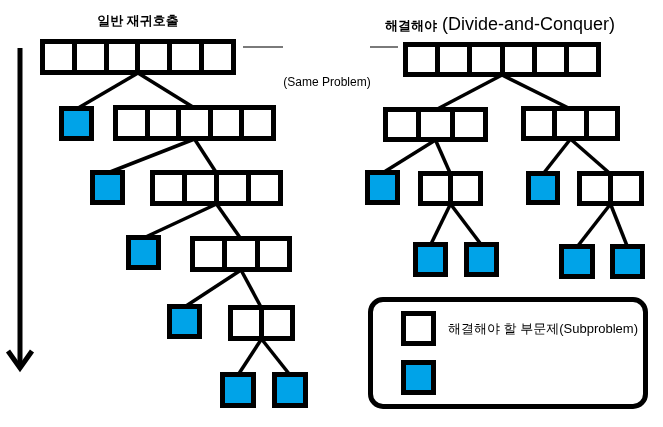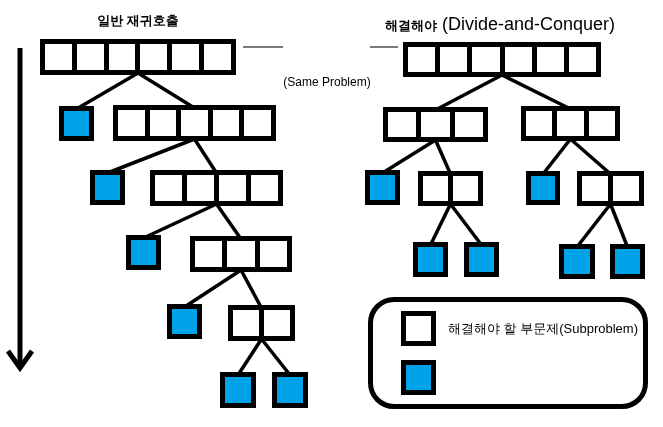--- a/index.html
+++ b/index.html
@@ -62,21 +62,21 @@
     white-space: nowrap;
     z-index: 3;
     margin-top: 16px;
   }
   .legend-box {
     position: absolute;
     left: 368px; top: 297px;
     width: 280px; height: 112px;
     box-sizing: border-box;
     border: 5px solid #000000;
-    border-radius: 26px;
+    border-radius: 15px;
     background: #ffffff;
     z-index: 3;
     display: flex;
     flex-direction: column;
     justify-content: center;
     gap: 14px;
     padding: 6px 0 6px 28px;
   }
   .legend-item { display: flex; align-items: center; gap: 12px; }
   .legend-swatch {

